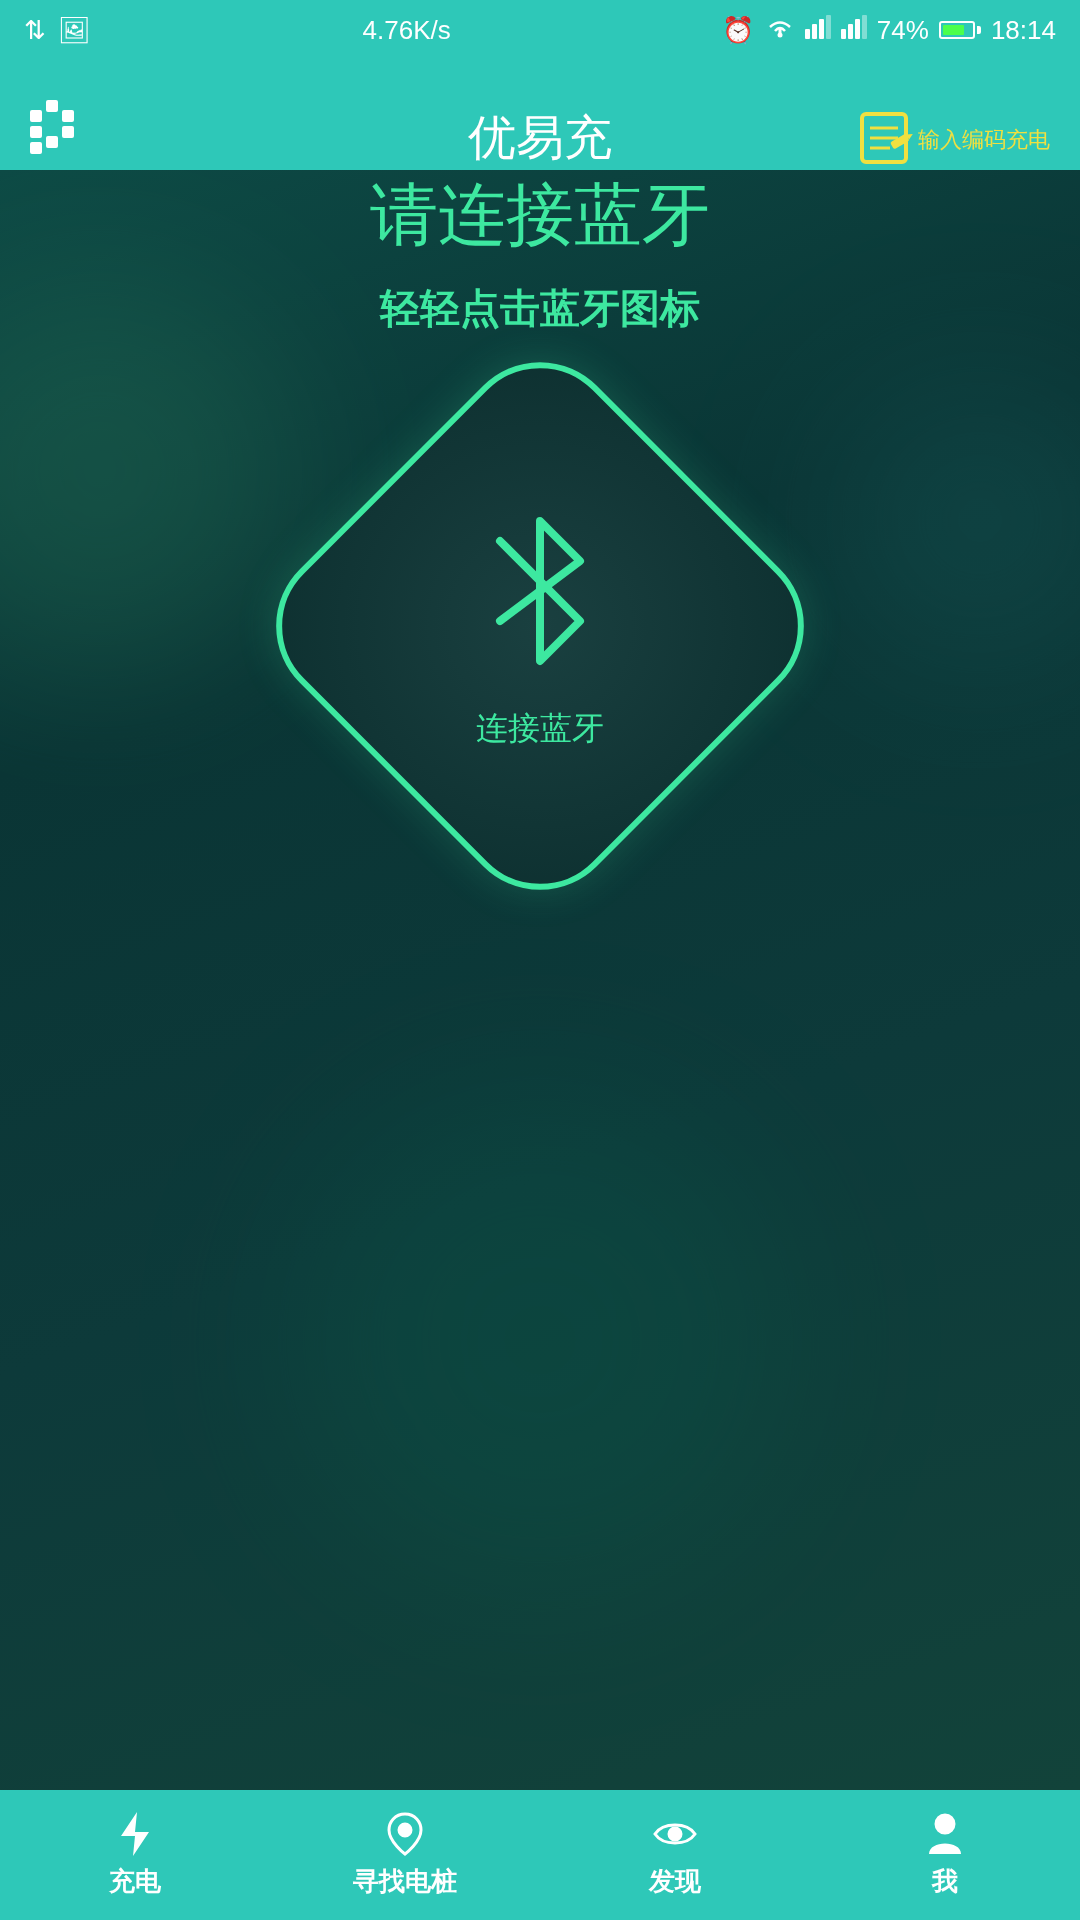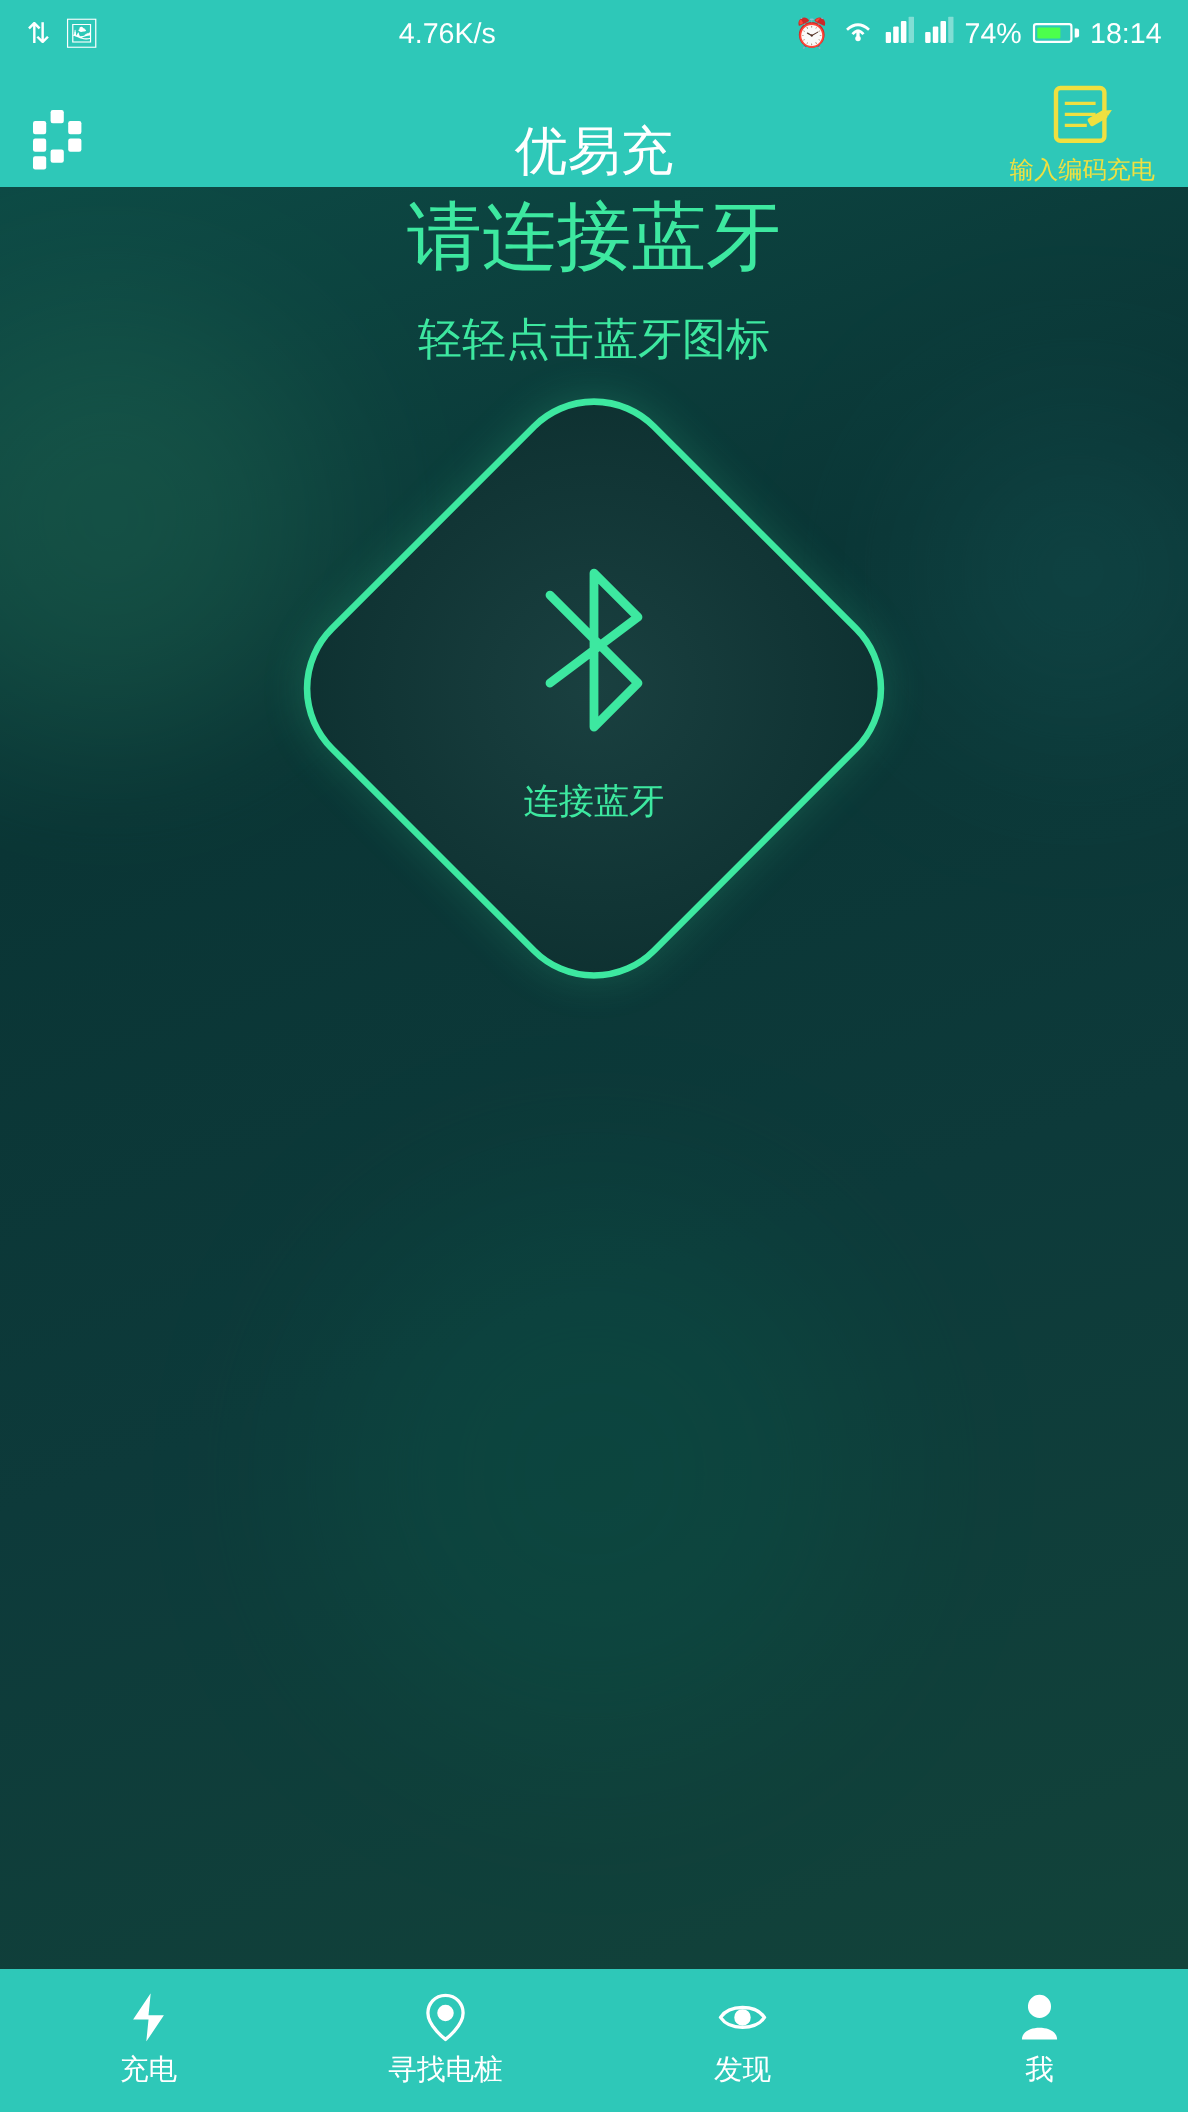--- a/index.html
+++ b/index.html
@@ -85,21 +85,21 @@
     .app-title {
       font-size: 48px;
       color: white;
       font-weight: 500;
       position: absolute;
       left: 50%;
       transform: translateX(-50%);
     }
     .header-right-btn {
       display: flex;
-      flex-direction: column;
+      flex-direction: row;
       align-items: center;
       cursor: pointer;
     }
     .edit-icon-container {
       width: 64px;
       height: 64px;
       position: relative;
     }
     .header-right-label {
       font-size: 22px;
@@ -153,20 +153,21 @@
       font-size: 68px;
       color: #3de8a0;
       font-weight: 500;
       z-index: 1;
     }
     .connect-subtitle {
       font-size: 40px;
       color: #3de8a0;
       margin-top: 20px;
       z-index: 1;
+      font-weight: bold;
     }
 
     
     .bluetooth-button {
       width: 420px;
       height: 420px;
       margin-top: 80px;
       position: relative;
       cursor: pointer;
       z-index: 1;
@@ -247,20 +248,21 @@
       position: absolute;
       bottom: 0;
     }
     .nav-item {
       display: flex;
       flex-direction: column;
       align-items: center;
       gap: 8px;
       cursor: pointer;
       flex: 1;
+      font-weight: bold;
     }
     .nav-label {
       font-size: 26px;
       color: white;
     }
     .nav-icon {
       width: 44px;
       height: 44px;
       display: flex;
       align-items: center;

